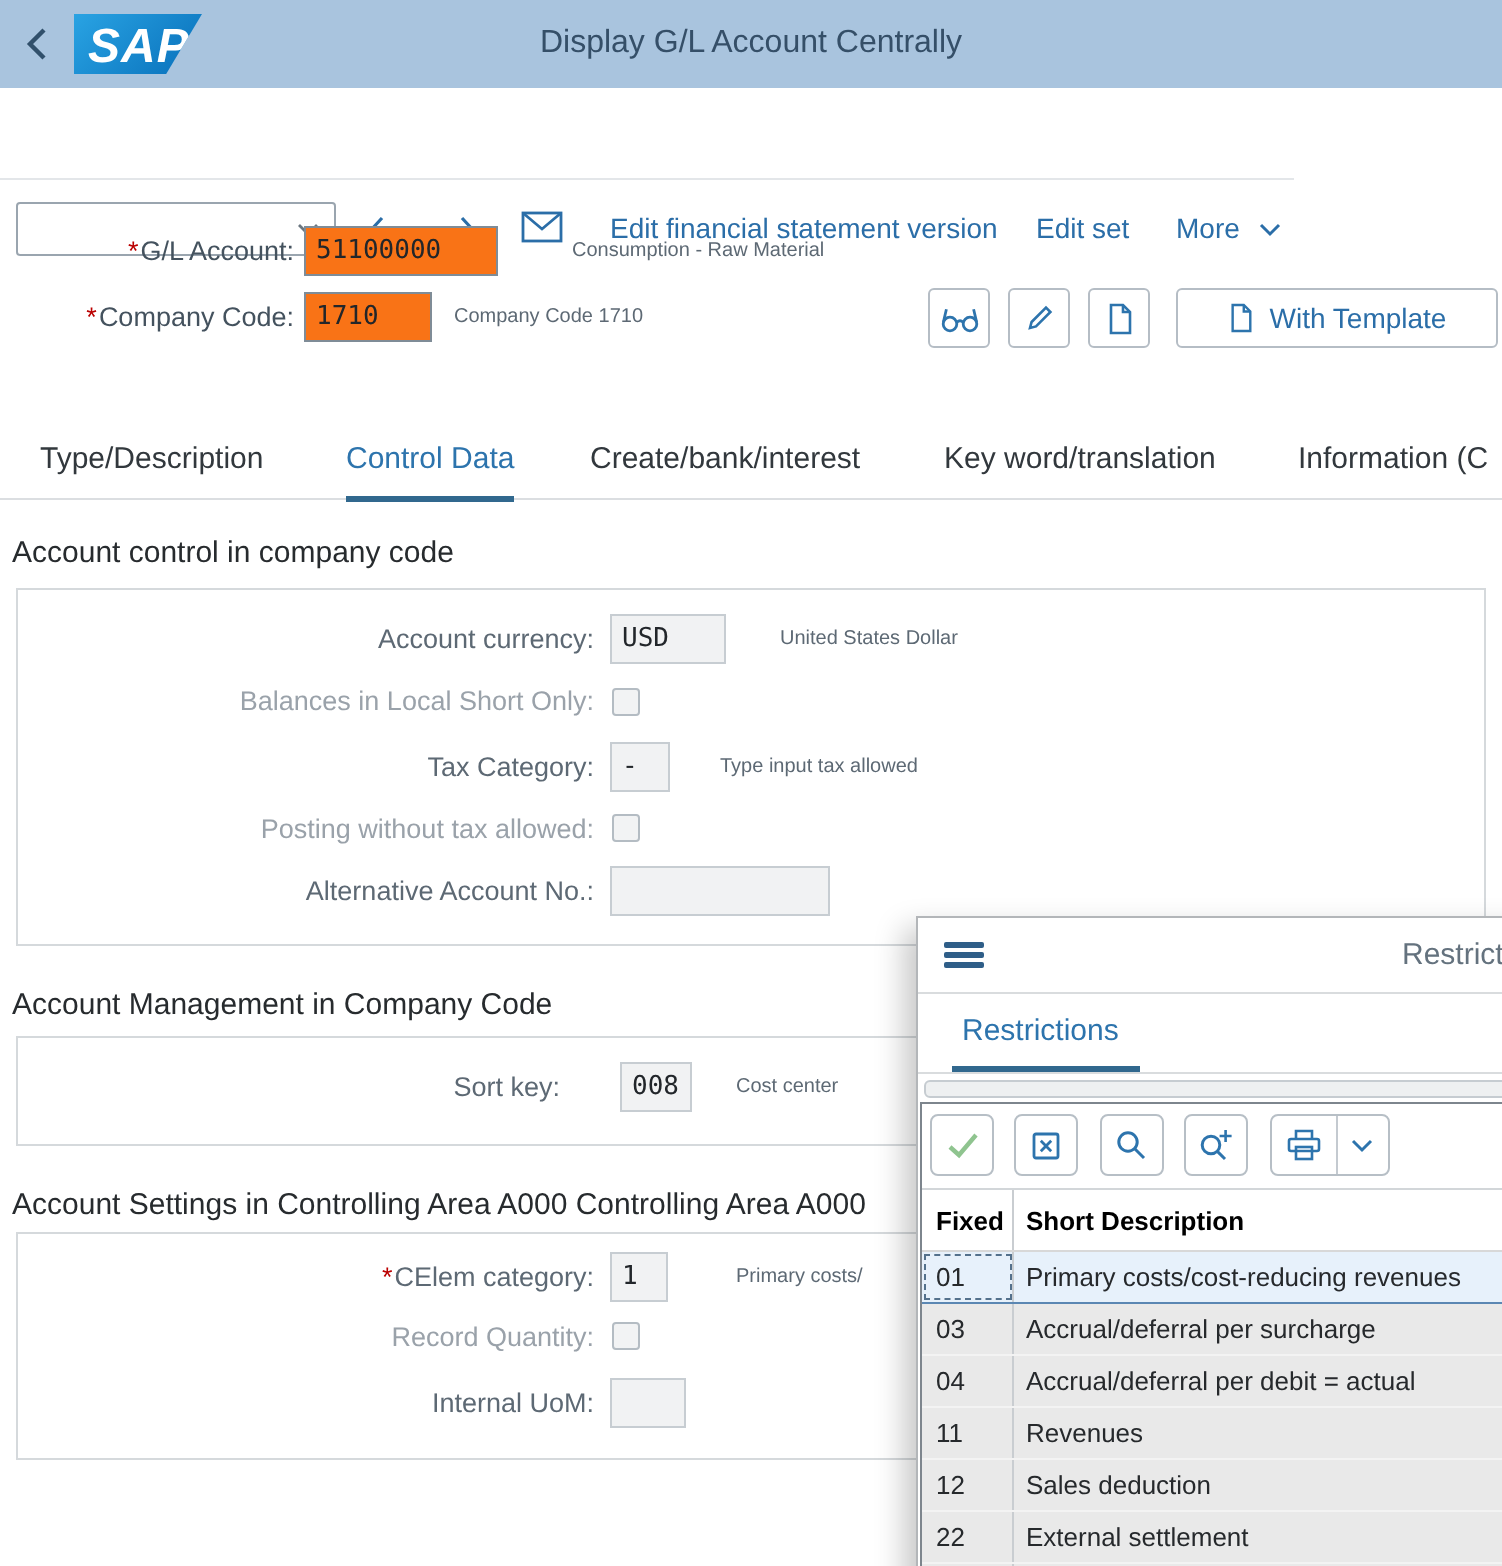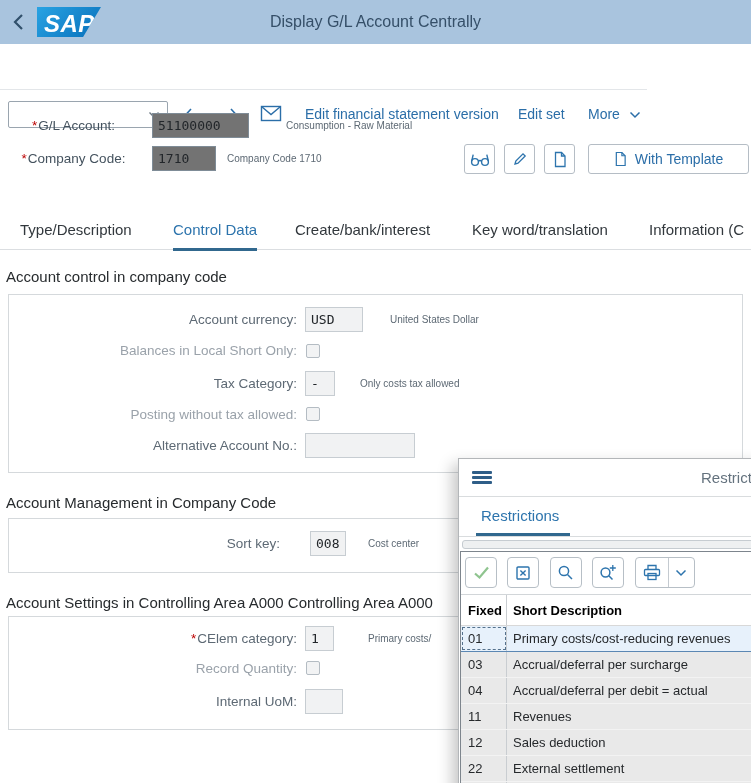--- a/index.html
+++ b/index.html
@@ -25,27 +25,27 @@
     border:1px solid #9aa5af; border-radius:2px; cursor:text; }
   .combo .chev { position:absolute; right:7px; top:9px; }
   .nav-chev { position:absolute; top:62px; width:18px; height:18px; cursor:pointer; }
   .act-link { position:absolute; top:56px; height:28px; line-height:28px; color:#2b6ea8;
     font-size:14px; cursor:pointer; white-space:nowrap; }
   .envelope-btn { position:absolute; left:260px; top:61px; width:22px; height:18px; cursor:pointer; }
 
   
   .flabel { position:absolute; left:0; width:297px; text-align:right; font-size:13.5px;
     color:#5d6974; line-height:25px; white-space:nowrap; }
-  .flabel.key { width:147px; color:#44525e;text-align:center; }
+  .flabel.key { width:147px; color:#44525e; }
   .flabel.dim { color:#9aa2aa; }
   .req { color:#bb0000; margin-right:1px; }
   .fval { position:absolute; height:25px; line-height:23px; font-size:13px;
     font-family:"DejaVu Sans Mono", monospace; color:#22262a; padding-left:5px;
     background:#f1f2f3; border:1px solid #c7cdd2; cursor:text; }
-  .fval.edit { background:#737373; border:1px solid #7f8c97; }
+  .fval.edit { background:#f97316; border:1px solid #7f8c97; }
   .fdesc { position:absolute; font-size:10px; color:#5d6974; line-height:25px; white-space:nowrap; }
   .cbox { position:absolute; width:14px; height:14px; background:#f2f3f4;
     border:1px solid #b4bcc3; border-radius:2px; cursor:default; }
   .icon-btn { position:absolute; top:144px; width:31px; height:30px; background:#fff;
     border:1px solid #b5bdc5; border-radius:3px; cursor:pointer; display:flex;
     align-items:center; justify-content:center; }
   .tmpl-btn { position:absolute; left:588px; top:144px; width:161px; height:30px; background:#fff;
     border:1px solid #b5bdc5; border-radius:3px; cursor:pointer; display:flex; gap:8px;
     align-items:center; justify-content:center; color:#2b6ea8; font-size:14px; }
 
@@ -201,21 +201,21 @@
 
   <div class="flabel" style="top:307px">Account currency:</div>
   <div class="fval" style="left:305px; top:307px; width:58px">USD</div>
   <div class="fdesc" style="left:390px; top:307px">United States Dollar</div>
 
   <div class="flabel dim" style="top:338px">Balances in Local Short Only:</div>
   <div class="cbox" style="left:306px; top:344px"></div>
 
   <div class="flabel" style="top:371px">Tax Category:</div>
   <div class="fval" style="left:305px; top:371px; width:30px">-</div>
-  <div class="fdesc" style="left:360px; top:371px">Only costs tax allowed</div>
+  <div class="fdesc" style="left:360px; top:371px">Type input tax allowed</div>
 
   <div class="flabel dim" style="top:402px">Posting without tax allowed:</div>
   <div class="cbox" style="left:306px; top:407px"></div>
 
   <div class="flabel" style="top:433px">Alternative Account No.:</div>
   <div class="fval" style="left:305px; top:433px; width:110px"></div>
 
   <div class="sec-title" style="top:492px">Account Management in Company Code</div>
   <div class="sec-box" style="top:518px; height:55px"></div>
 

